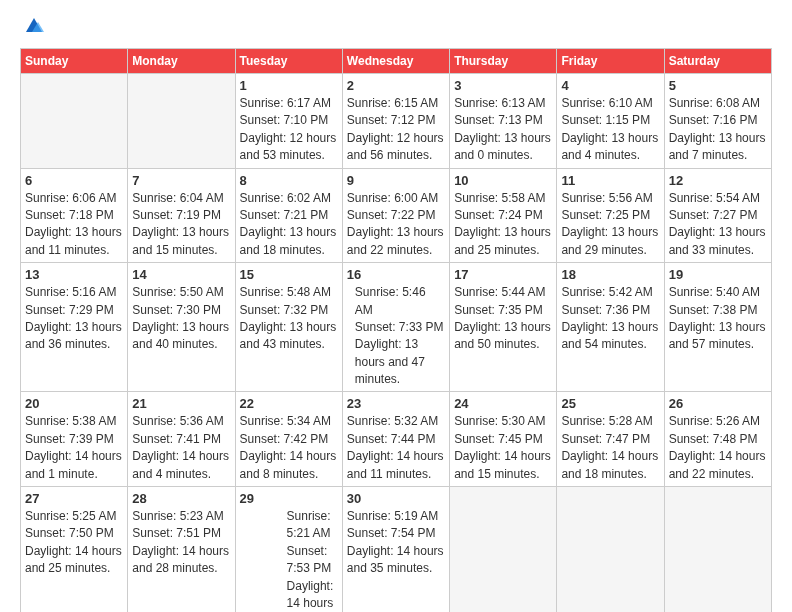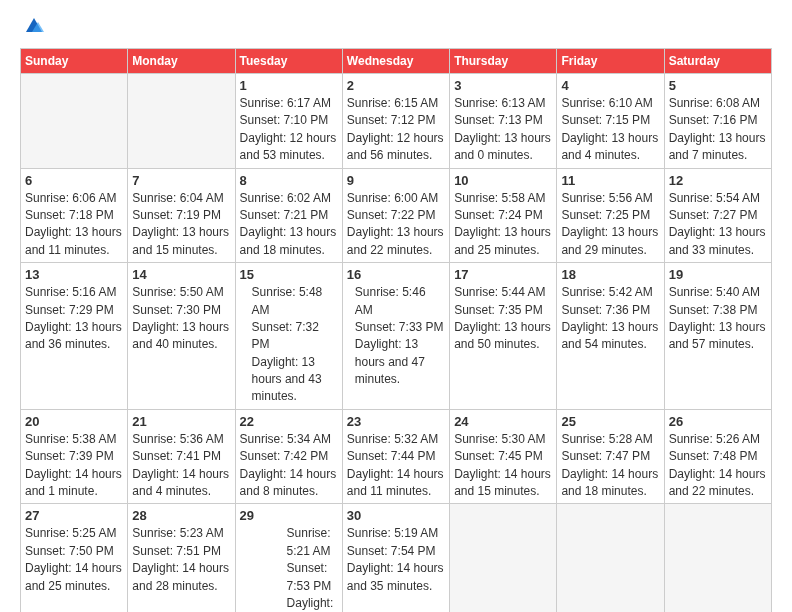--- a/index.html
+++ b/index.html
@@ -152,21 +152,21 @@
           </td>
           <td>
             <span class="day-number">3</span>
             <div class="day-info" style="white-space: pre-line;">Sunrise: 6:13 AM
 Sunset: 7:13 PM
 Daylight: 13 hours and 0 minutes.</div>
           </td>
           <td>
             <span class="day-number">4</span>
             <div class="day-info" style="white-space: pre-line;">Sunrise: 6:10 AM
-Sunset: 7:15 PM
+Sunset: 1:15 PM
 Daylight: 13 hours and 4 minutes.</div>
           </td>
           <td>
             <span class="day-number">5</span>
             <div class="day-info" style="white-space: pre-line;">Sunrise: 6:08 AM
 Sunset: 7:16 PM
 Daylight: 13 hours and 7 minutes.</div>
           </td>
         </tr>
         <tr>
@@ -221,21 +221,21 @@
 Daylight: 13 hours and 36 minutes.</div>
           </td>
           <td>
             <span class="day-number">14</span>
             <div class="day-info" style="white-space: pre-line;">Sunrise: 5:50 AM
 Sunset: 7:30 PM
 Daylight: 13 hours and 40 minutes.</div>
           </td>
           <td>
             <span class="day-number">15</span>
-            <div class="day-info" style="white-space: pre-line; margin-left: 12px;">Sunrise: 5:48 AM
+            <div class="day-info" style="white-space: pre-line;">Sunrise: 5:48 AM
 Sunset: 7:32 PM
 Daylight: 13 hours and 43 minutes.</div>
           </td>
           <td>
             <span class="day-number">16</span>
             <div class="day-info" style="white-space: pre-line; margin-left: 8px;">Sunrise: 5:46 AM
 Sunset: 7:33 PM
 Daylight: 13 hours and 47 minutes.</div>
           </td>
           <td>

